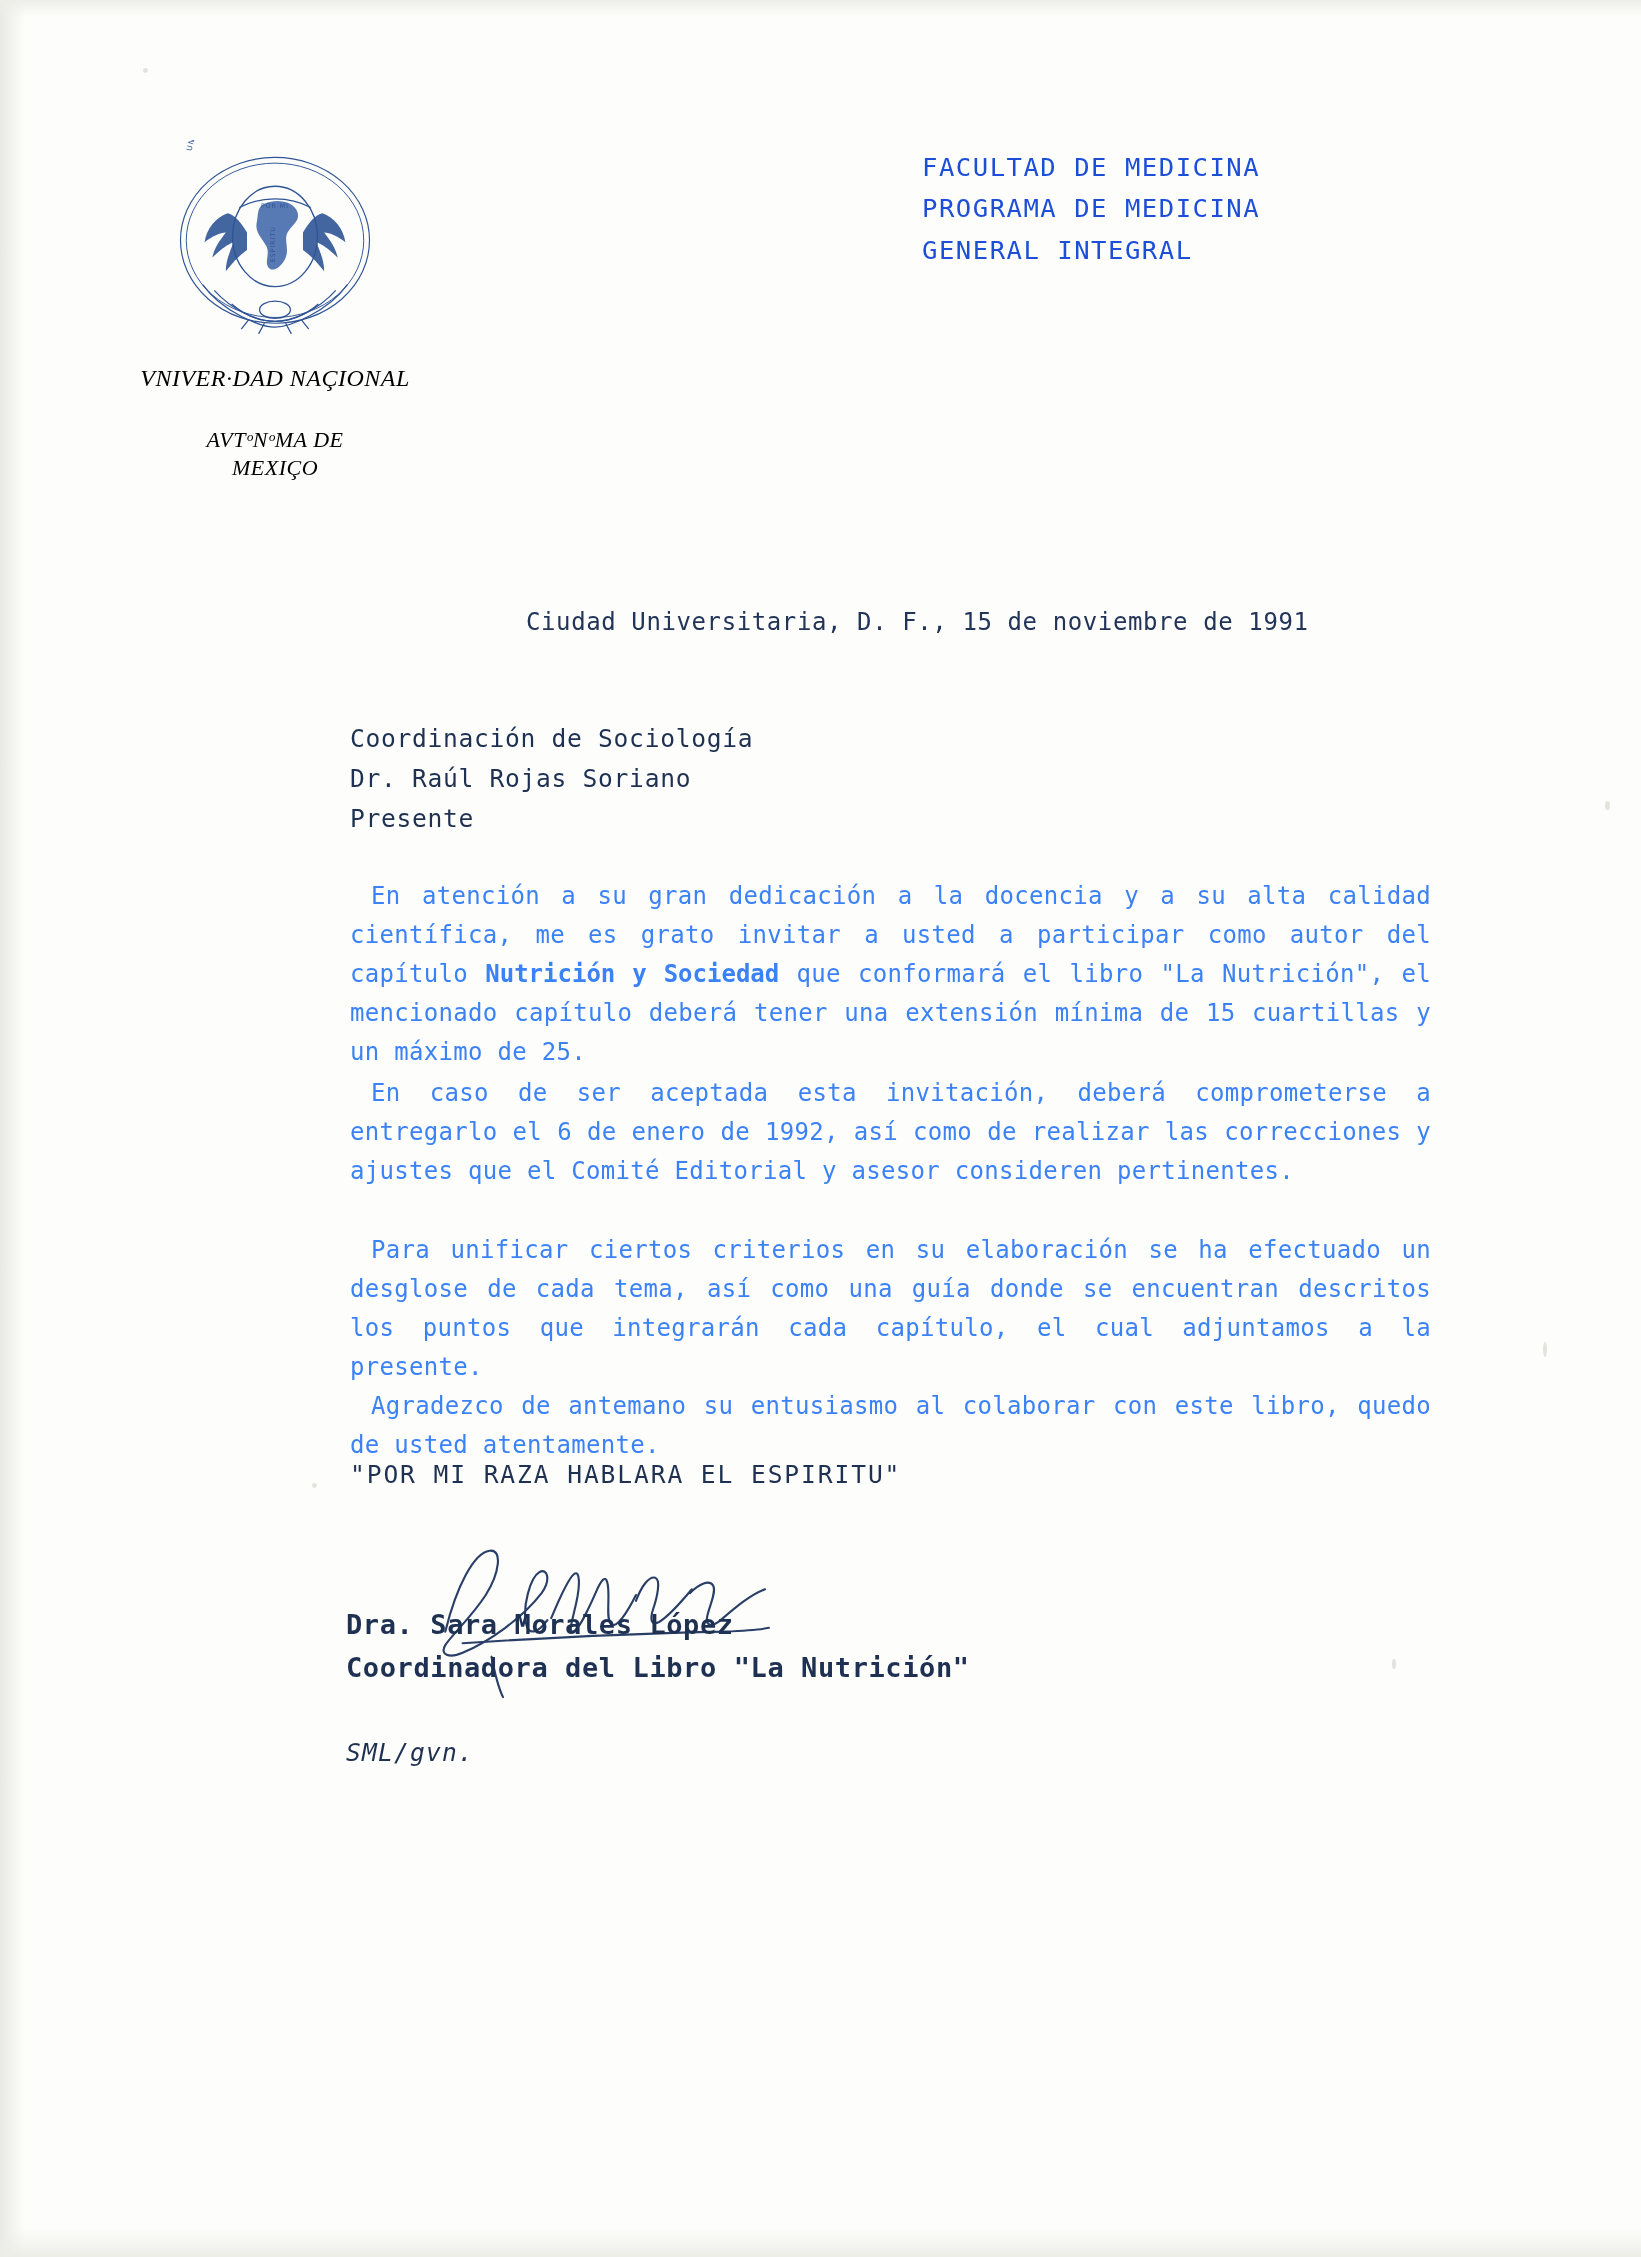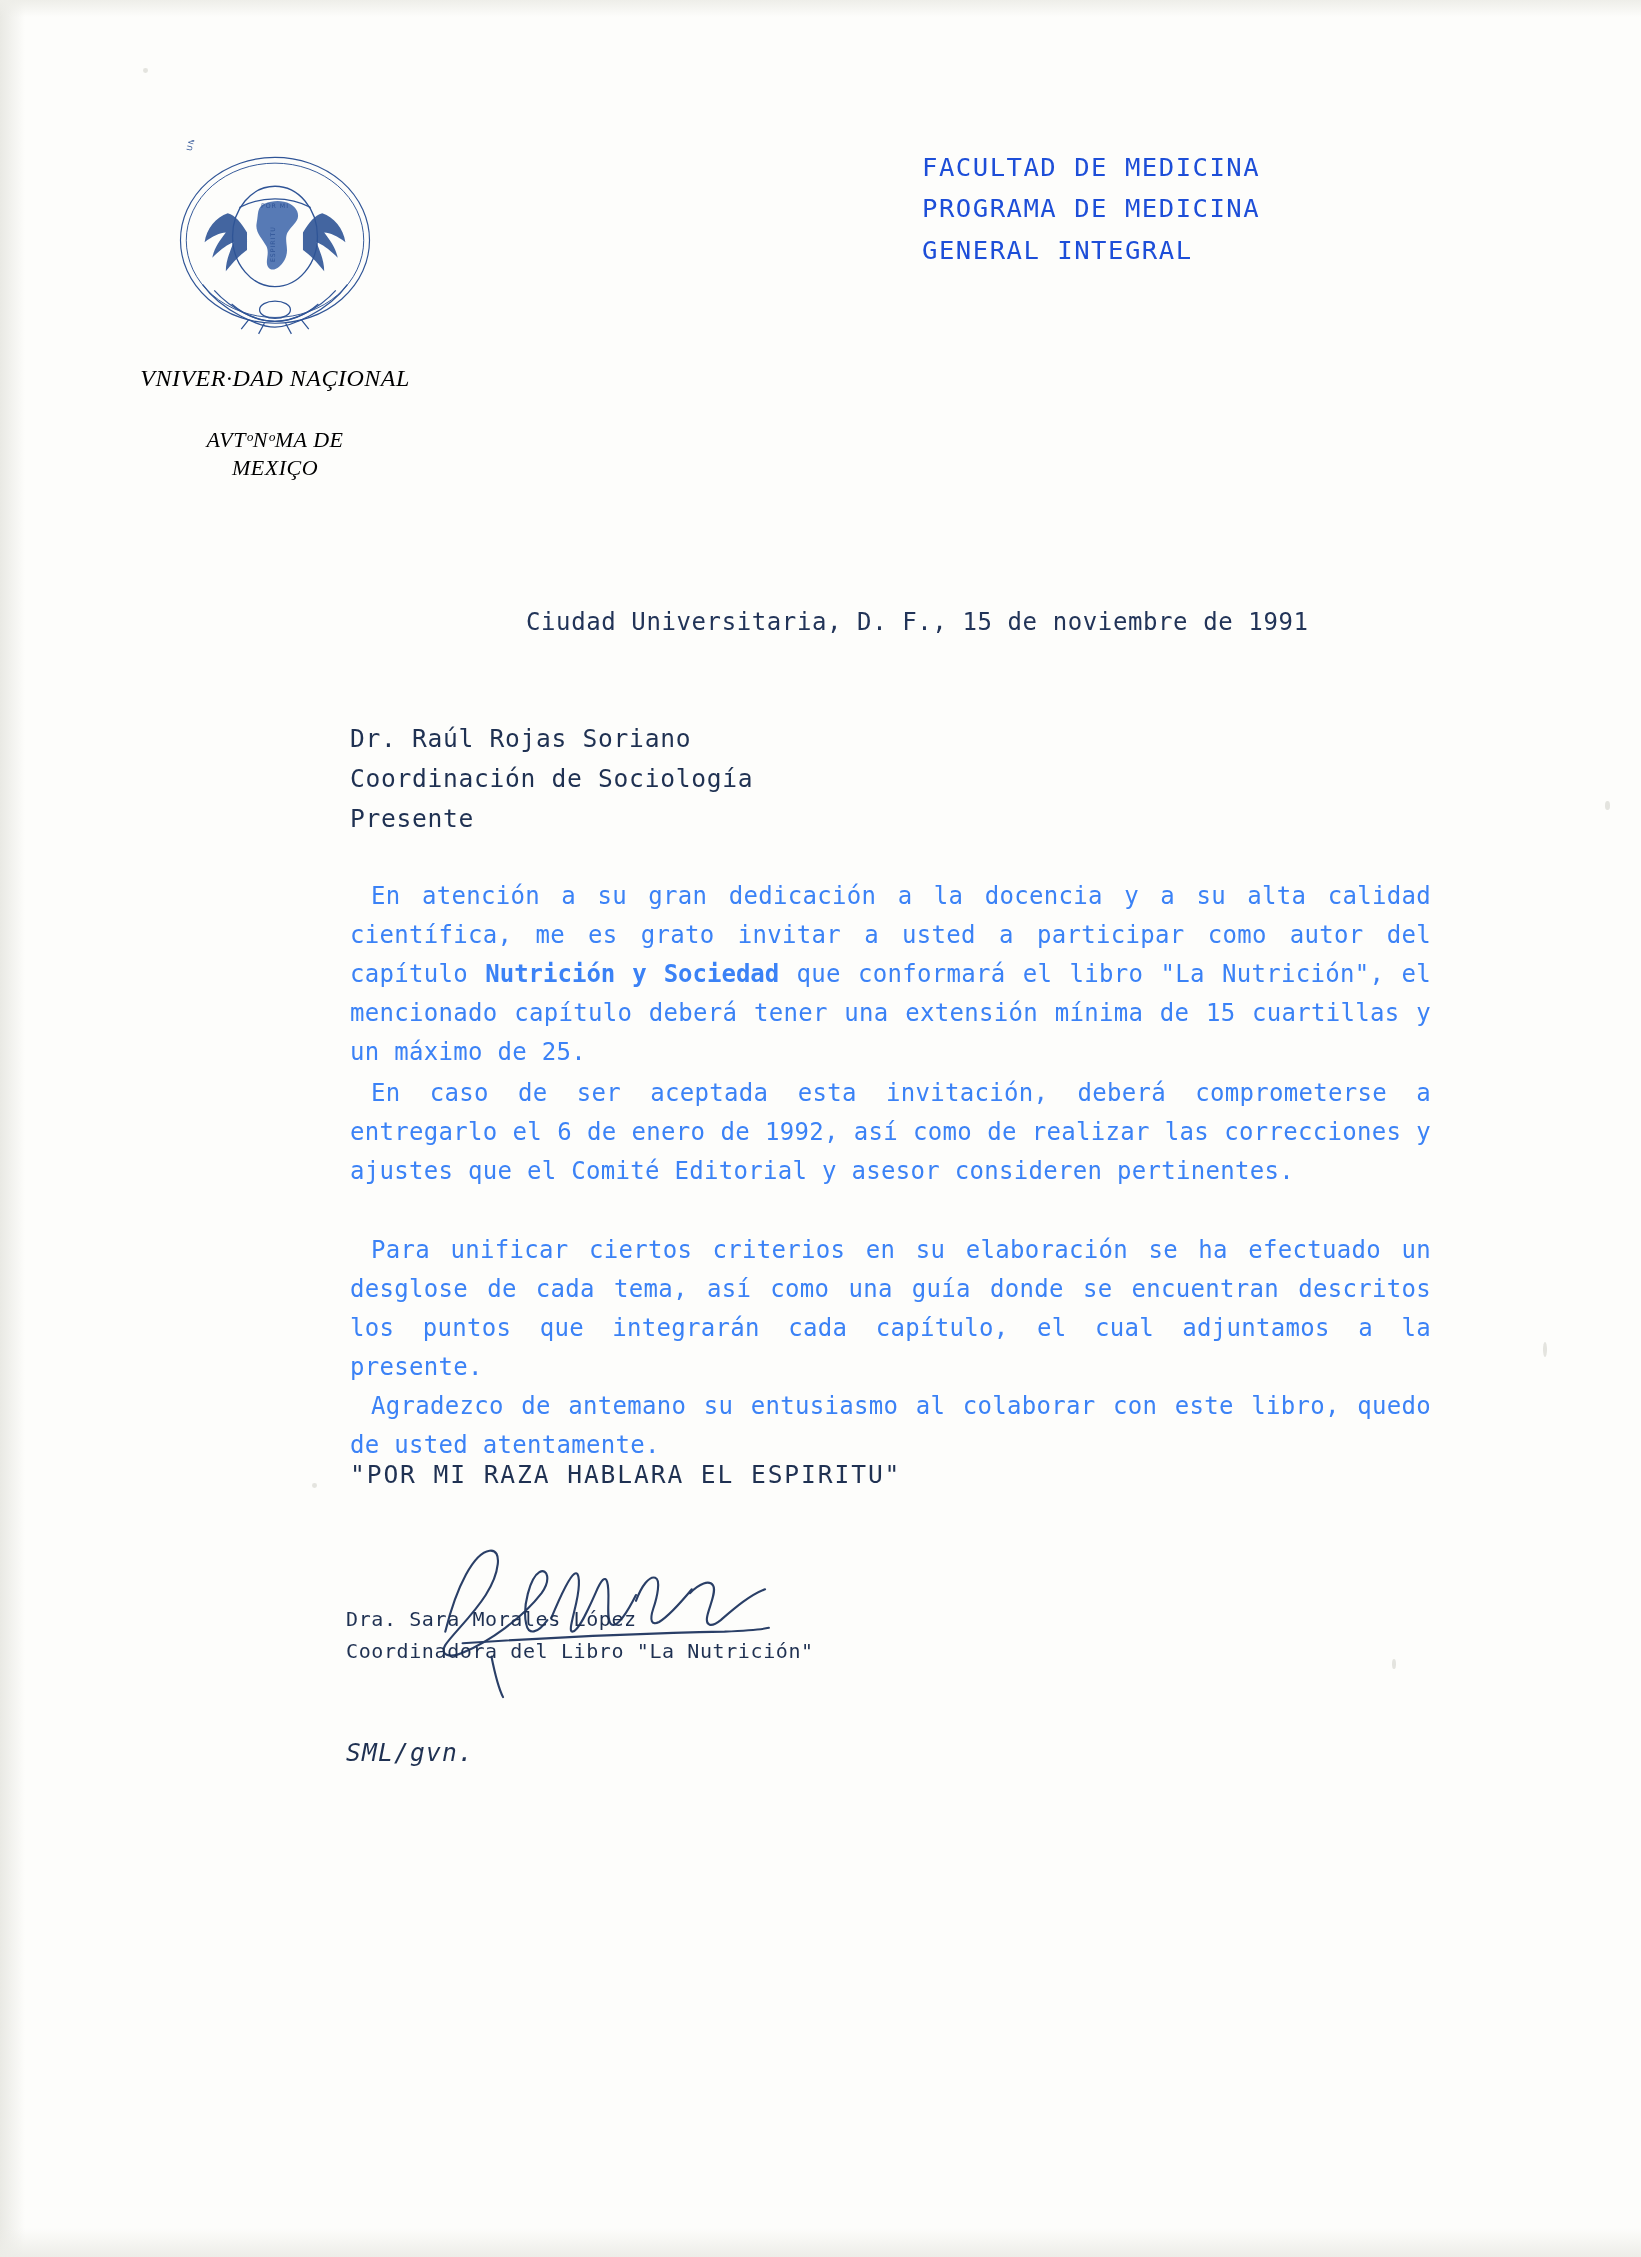--- a/index.html
+++ b/index.html
@@ -125,24 +125,25 @@
     font-size: 24.6px;
     letter-spacing: 1.9px;
     color: #1f3152;
   }
   .bold-title { font-weight: bold; letter-spacing: 0px; }
 
   .signature-block {
     position: absolute;
     left: 346px;
     top: 1603px;
-    font-size: 20px;
+    font-size: 27px;
     line-height: 1.6;
     letter-spacing: 0.6px;
     color: #1f3152;
+    font-weight: bold;
   }
   .signature-mark {
     position: absolute;
     left: 406px;
     top: 1518px;
     width: 406px;
     height: 183px;
     pointer-events: none;
   }
   .signature-mark svg { width: 100%; height: 100%; display: block; }
@@ -222,22 +223,22 @@
 
   <div class="dept">
     <div>FACULTAD DE MEDICINA</div>
     <div>PROGRAMA DE MEDICINA</div>
     <div>GENERAL INTEGRAL</div>
   </div>
 
   <div class="place-date">Ciudad Universitaria, D. F., 15 de noviembre de 1991</div>
 
   <div class="recipient">
+    <div>Coordinación de Sociología</div>
     <div>Dr. Raúl Rojas Soriano</div>
-    <div>Coordinación de Sociología</div>
     <div>Presente</div>
   </div>
 
   <p class="para indent p1"><span>En atención a su gran dedicación a la docencia y a su alta calidad científica, me es grato invitar a usted a participar como autor del capítulo </span><span class="bold-title">Nutrición y Sociedad</span><span> que conformará el libro "La Nutrición", el mencionado capítulo deberá tener una extensión mínima de 15 cuartillas y un máximo de 25.</span></p>
 
   <p class="para indent p2">En caso de ser aceptada esta invitación, deberá comprometerse a entregarlo el 6 de enero de 1992, así como de realizar las correcciones y ajustes que el Comité Editorial y asesor consideren pertinentes.</p>
 
   <p class="para indent p3">Para unificar ciertos criterios en su elaboración se ha efectuado un desglose de cada tema, así como una guía donde se encuentran descritos los puntos que integrarán cada capítulo, el cual adjuntamos a la presente.</p>
 
   <p class="para indent p4">Agradezco de antemano su entusiasmo al colaborar con este libro, quedo de usted atentamente.</p>

